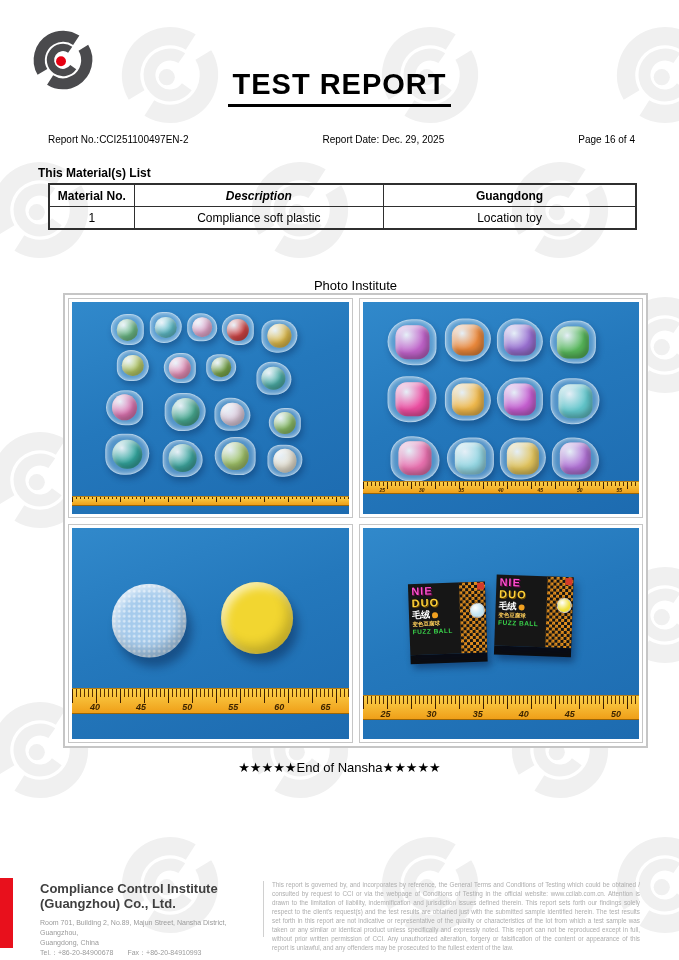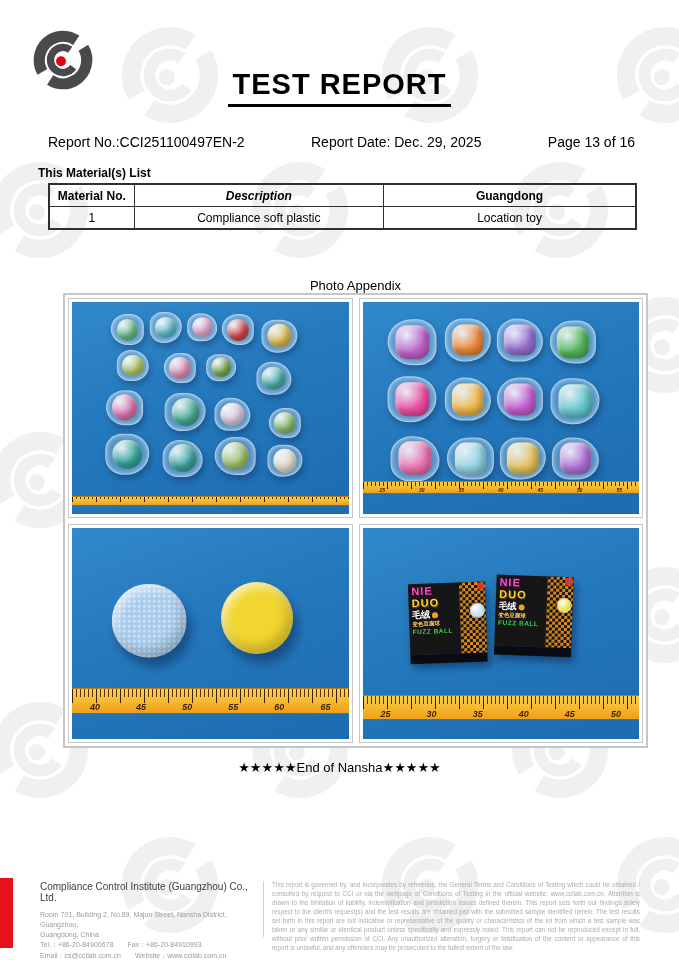--- a/index.html
+++ b/index.html
@@ -9,21 +9,21 @@
   #watermarks{z-index:0;}
   #content{z-index:1;}
   .wm{position:absolute;width:108px;height:108px;transform:translate(-50%,-50%);opacity:1;}
 
   
   .logo{position:absolute;left:30px;top:27px;width:66px;height:66px;}
   .title-wrap{position:absolute;left:0;top:68px;width:100%;text-align:center;}
   .title{display:inline-block;font-size:29px;font-weight:bold;letter-spacing:1px;
          border-bottom:3px solid #000;padding:0 4px 3px 4px;}
   .meta{position:absolute;left:48px;right:44px;top:134px;display:flex;
-        justify-content:space-between;font-size:14px;}
+        justify-content:space-between;font-size:10px;}
 
   
   .mat-heading{position:absolute;left:38px;top:166px;font-size:12px;font-weight:bold;}
   .mat-table{position:absolute;left:48px;top:183px;width:589px;border-collapse:collapse;
              font-size:12px;border:2px solid #2f2f2f;}
   .mat-table th,.mat-table td{border:1px solid #2f2f2f;text-align:center;height:21px;padding:0 4px;}
   .mat-table th{font-weight:bold;}
   .col-no{width:14.5%;} .col-desc{width:42.5%;font-style:italic;} .col-loc{width:43%;}
 
   
@@ -87,21 +87,21 @@
       background-image:repeating-linear-gradient(90deg,#3d2000 0 1px,transparent 1px 24px);}
   .ruler .nums{position:absolute;left:0;right:0;bottom:1%;display:flex;
       justify-content:space-around;font-weight:bold;font-style:italic;color:#3d2400;}
   .r-lg .nums{font-size:9px;} .r-md .nums{font-size:5px;} 
 
   .end-text{position:absolute;left:0;top:760px;width:100%;text-align:center;font-size:13px;}
 
   
   .red-bar{position:absolute;left:0;top:878px;width:13px;height:70px;background:#e8101c;}
   .company{position:absolute;left:40px;top:881px;width:220px;}
-  .company .name{font-size:10px;font-weight:normal;color:#3f3f3f;margin-bottom:7px;}
+  .company .name{font-size:13px;font-weight:bold;color:#3f3f3f;margin-bottom:7px;}
   .company .line{font-size:7px;color:#9a9a9a;line-height:1.45;}
   .company .cols{display:flex;gap:14px;}
   .v-div{position:absolute;left:263px;top:881px;height:56px;width:1px;background:#d0d0d0;}
   .legal{position:absolute;left:272px;top:881px;width:368px;font-size:6.3px;line-height:1.42;
          color:#adadad;text-align:justify;}
 </style>
 </head>
 <body>
 
 <div class="page">
@@ -312,21 +312,21 @@
       </svg>
     </div>
 
     <div class="title-wrap">
       <span class="title">TEST REPORT</span>
     </div>
 
     <div class="meta">
       <span>Report No.:CCI251100497EN-2</span>
       <span>Report Date: Dec. 29, 2025</span>
-      <span>Page 13 of 16</span>
+      <span>Page 16 of 4</span>
     </div>
 
     <div class="mat-heading">This Material(s) List</div>
 
     <table class="mat-table">
       <thead>
         <tr>
           <th class="col-no">Material No.</th>
           <th class="col-desc">Description</th>
           <th class="col-loc">Guangdong</th>
@@ -334,21 +334,21 @@
       </thead>
       <tbody>
         <tr>
           <td>1</td>
           <td>Compliance soft plastic</td>
           <td>Location toy</td>
         </tr>
       </tbody>
     </table>
 
-    <div class="pa-label">Photo Appendix</div>
+    <div class="pa-label">Photo Institute</div>
 
     <div class="photo-grid">
       <div class="cell">
         <div class="photo" title="">
             <div class="toy" style="left: 20%; top: 13%; width: 11%;">
               <div class="ball" style="background: radial-gradient(circle at 32% 28%, rgba(255, 255, 255, 0.85) 0%, rgb(111, 191, 138) 55%);"></div>
             </div>
             <div class="toy" style="left: 34%; top: 12%; width: 11%;">
               <div class="ball" style="background: radial-gradient(circle at 32% 28%, rgba(255, 255, 255, 0.85) 0%, rgb(99, 195, 207) 55%);"></div>
             </div>

